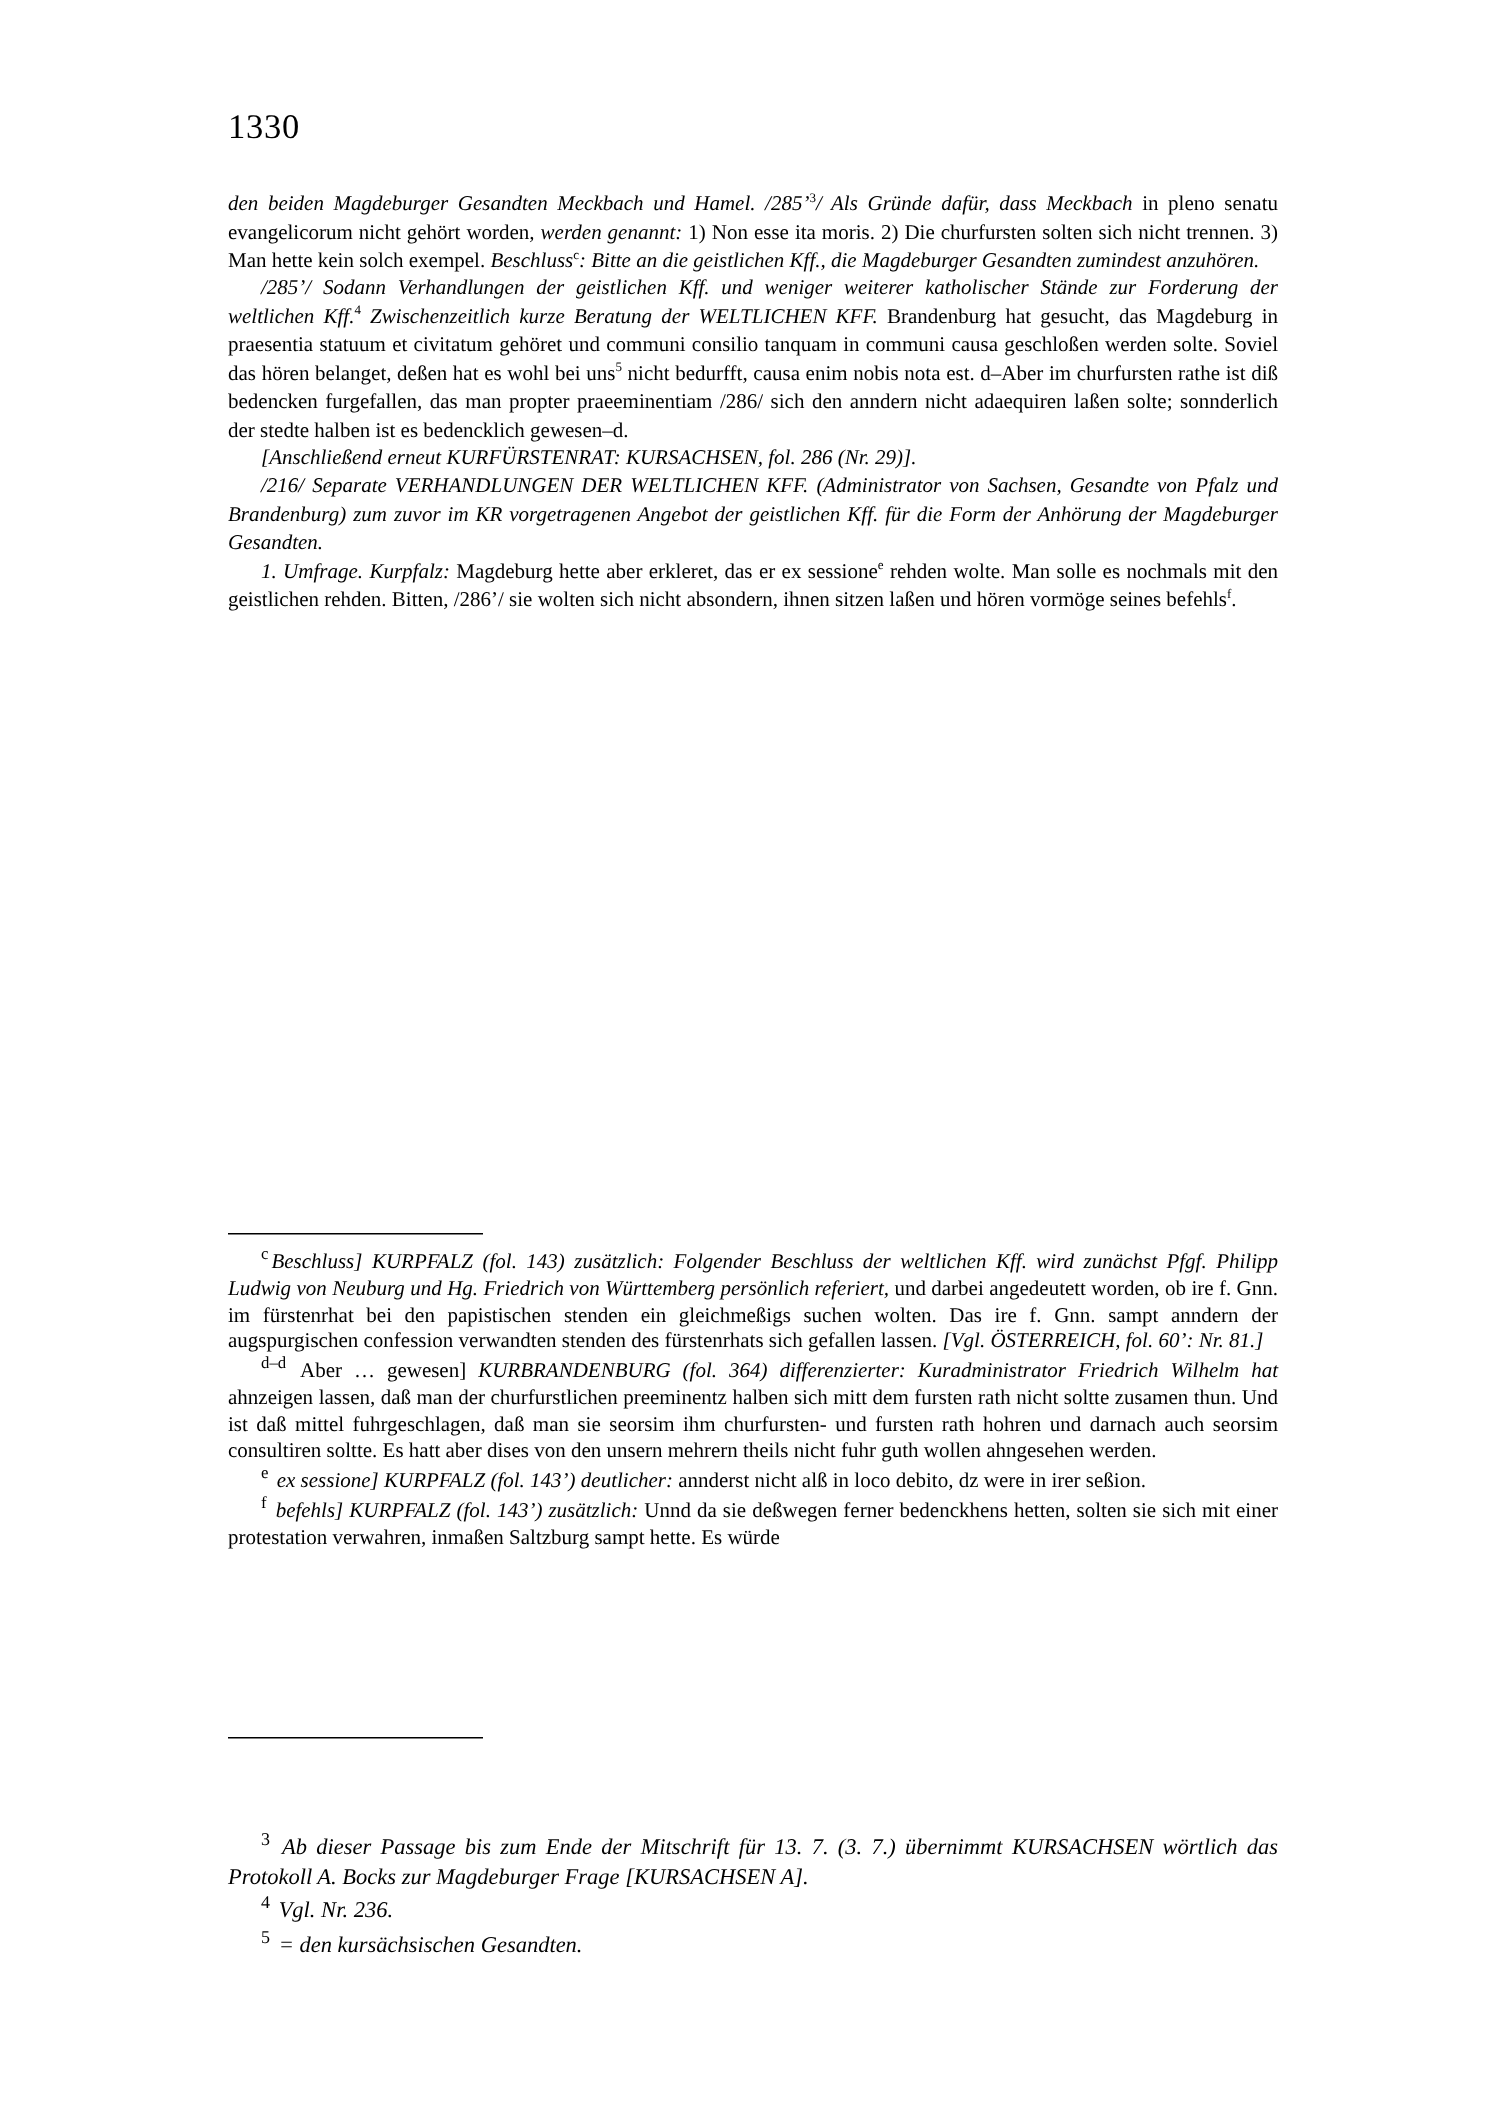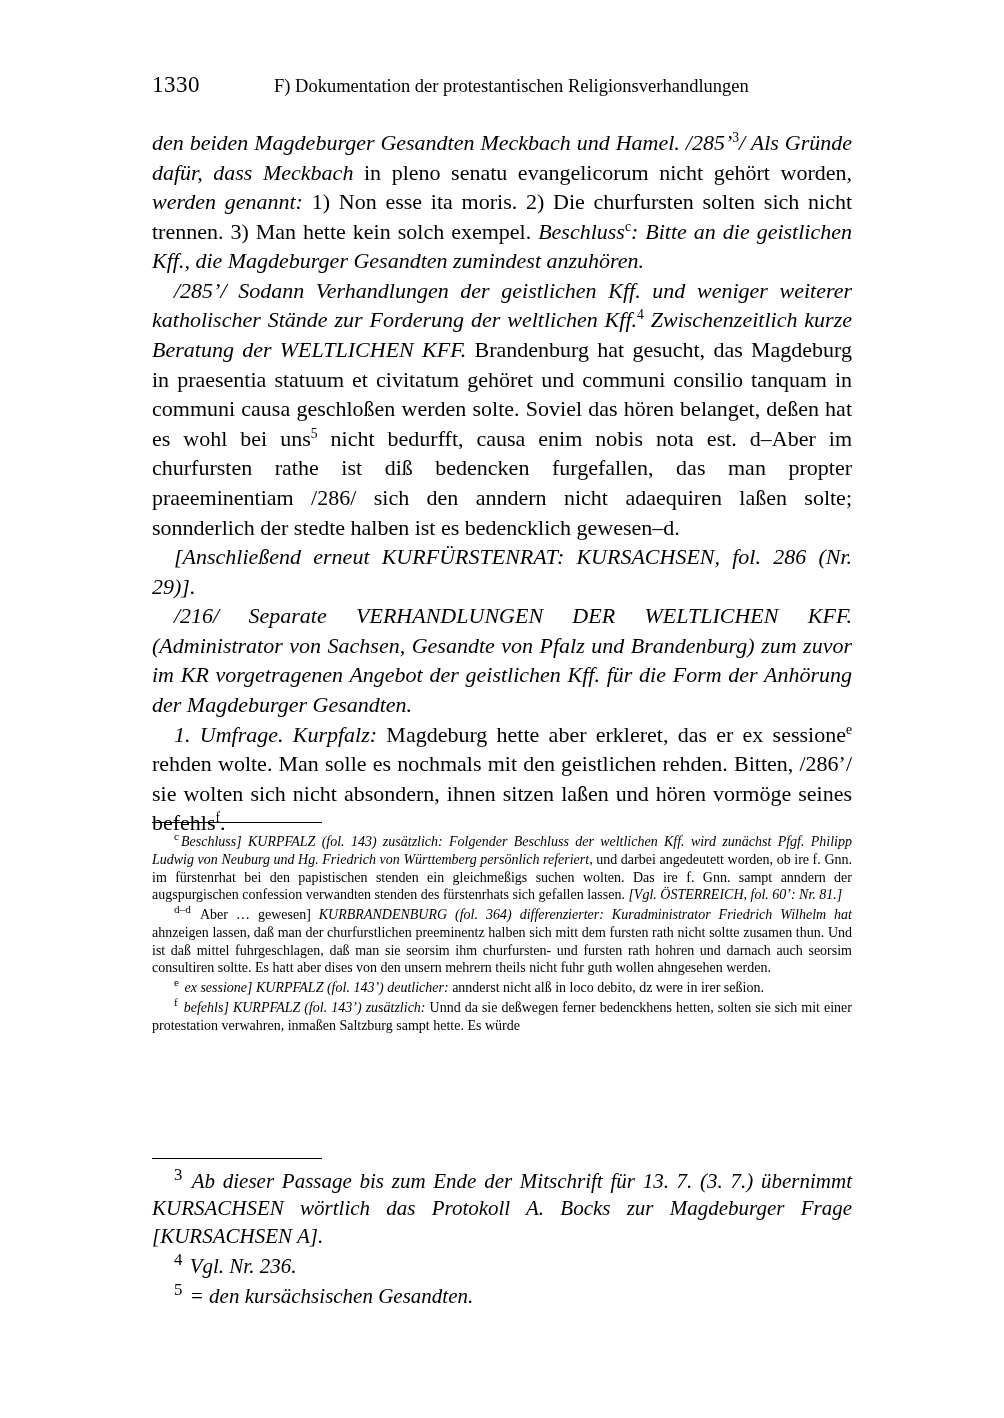--- a/index.html
+++ b/index.html
@@ -36,21 +36,21 @@
   }
   .page-number {
     width: 122px;
     font-size: 23px;
     letter-spacing: 0.5px;
   }
   .running-title {
     font-size: 18.5px;
   }
   .body-text {
-    font-size: 22px;
+    font-size: 14px;
     line-height: 1.345;
     text-align: justify;
     hyphens: manual;
   }
   .body-text p {
     margin: 0;
     text-indent: 0;
   }
   .body-text p.indent {
     text-indent: 22px;
@@ -96,40 +96,39 @@
     position: absolute;
     left: 152px;
     top: 1158px;
     width: 170px;
     height: 1px;
     background: #000;
   }
   .footnotes2 {
     position: absolute;
     left: 152px;
-    top: 1168px;
+    top: 1223px;
     width: 700px;
-    font-size: 21px;
+    font-size: 15px;
     line-height: 1.30;
     text-align: justify;
   }
   .footnotes2 p {
     margin: 0 0 3px 0;
   }
 </style>
 </head>
 <body>
 
 <div class="page">
 
   <div class="content">
 
     <div class="header-line">
       <span class="page-number">1330</span>
-      <span class="running-title">F) Dokumentation der protestantischen Religionsverhandlungen</span>
     </div>
 
     <div class="body-text">
 
       <p><em>den beiden Magdeburger Gesandten Meckbach und Hamel. /285’</em><sup>3</sup><em>/ Als Gründe dafür, dass Meckbach</em><span> in pleno senatu evangelicorum nicht gehört worden</span><em>, werden genannt:</em><span> 1) Non esse ita moris. 2) Die churfursten solten sich nicht trennen. 3) Man hette kein solch exempel. </span><em>Beschluss</em><sup>c</sup><em>: Bitte an die geistlichen Kff., die Magdeburger Gesandten zumindest anzuhören.</em></p>
 
 
       <p class="indent"><em>/285’/ Sodann Verhandlungen der geistlichen Kff. und weniger weiterer katholischer Stände zur Forderung der weltlichen Kff.</em><sup>4</sup><em> Zwischenzeitlich kurze Beratung der WELTLICHEN KFF.</em><span> Brandenburg hat gesucht, das Magdeburg in praesentia statuum et civitatum gehöret und communi consilio tanquam in communi causa geschloßen werden solte. Soviel das hören belanget, deßen hat es wohl bei uns</span><sup>5</sup><span> nicht bedurfft, causa enim nobis nota est. </span><span>d–</span><span>Aber im churfursten rathe ist diß bedencken furgefallen, das man propter praeeminentiam /286/ sich den anndern nicht adaequiren laßen solte; sonnderlich der stedte halben ist es bedencklich gewesen</span><span>–d</span><span>.</span></p>
 
       <p class="indent"><em>[Anschließend erneut KURFÜRSTENRAT: KURSACHSEN, fol. 286 (Nr. 29)].</em></p>

